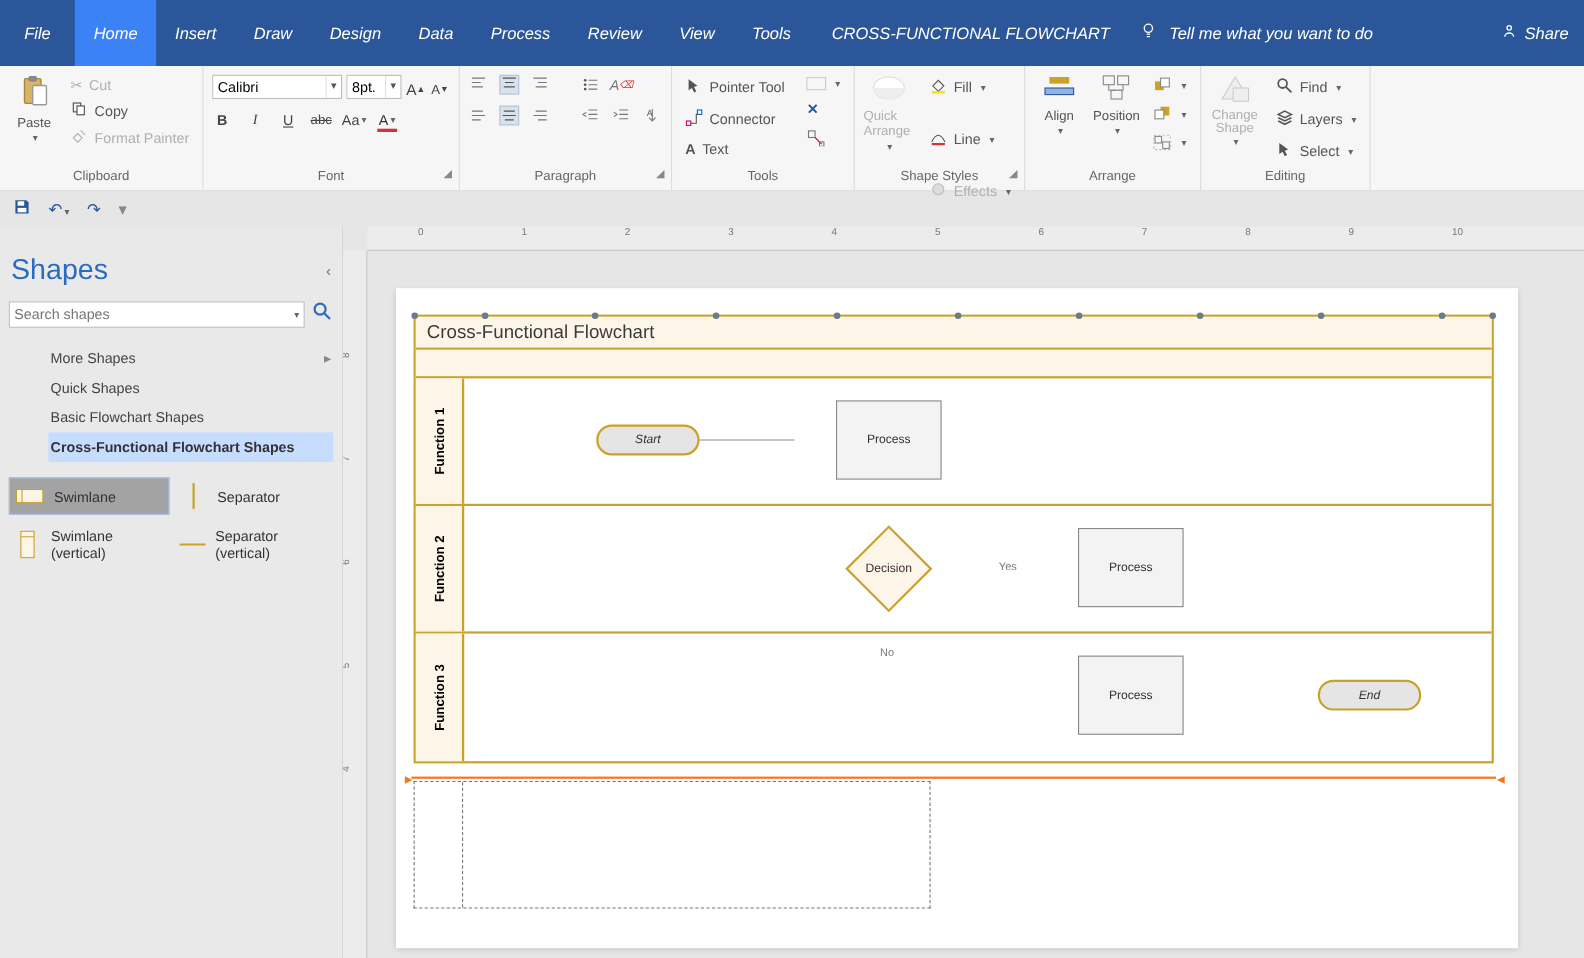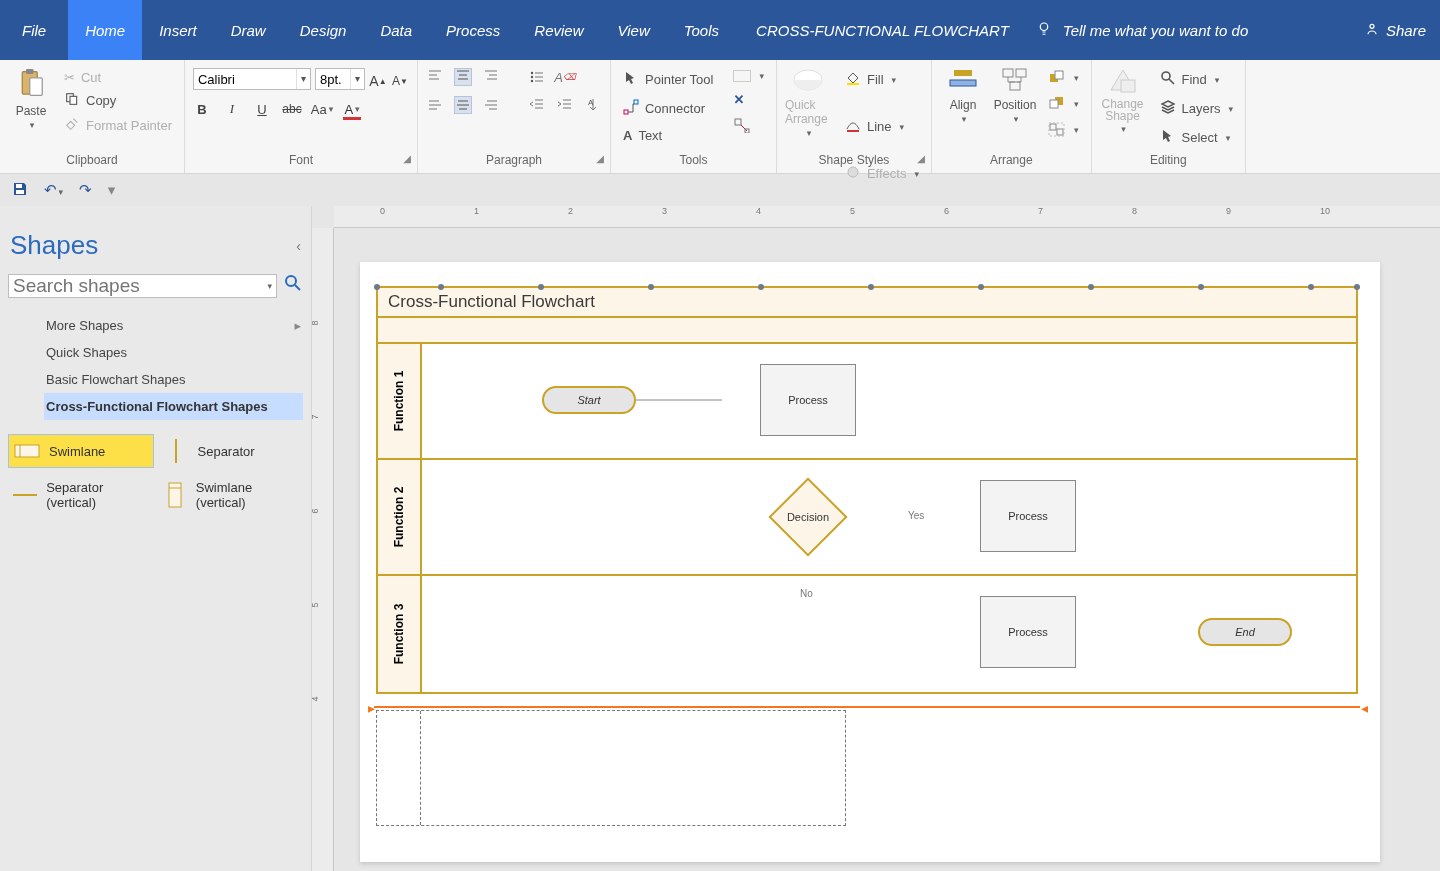--- a/index.html
+++ b/index.html
@@ -35,28 +35,28 @@
   .qat { background: #e6e6e6; height: 32px; display: flex; align-items: center; gap: 8px; padding: 0 8px; }
   .qat .qbtn { color: #2b579a; font-size: 15px; cursor: pointer; padding: 2px 4px; }
 
   
   .main { display: flex; height: calc(871px - 48px - 114px - 32px); }
   .shapes-pane { width: 312px; background: #e9e9e9; border-right: 1px solid #d5d5d5; display: flex; flex-direction: column; padding: 10px 0 0 0; }
   .shapes-pane h1 { color: #2b6bbf; font-weight: normal; font-size: 26px; padding: 14px 10px 12px; display: flex; justify-content: space-between; align-items: center; }
   .shapes-pane h1 .collapse { font-size: 14px; color: #777; }
   .search-row { padding: 0 8px 10px; display: flex; gap: 6px; align-items: center; }
   .search-row .sb { flex: 1; border: 1px solid #bdbdbd; background: #fff; height: 24px; display: flex; align-items: center; padding: 0 4px; color: #666; }
-  .search-row .sb input { border: 0; outline: 0; width: 100%; font-size: 19px; color: #4c1d95; }
+  .search-row .sb input { border: 0; outline: 0; width: 100%; font-size: 13px; color: #4c1d95; }
   .search-row .mag { color: #2b6bbf; font-size: 18px; }
   .navlist { padding: 4px 8px; margin-left: 36px; }
   .navlist .item { padding: 6px 2px; color: #444; cursor: pointer; display: flex; align-items: center; gap: 8px; }
   .navlist .item.active { background: #c7ddff; font-weight: 600; color: #333; }
   .stencil { padding: 10px 8px; display: grid; grid-template-columns: 1fr 1fr; gap: 8px 4px; }
   .stencil .shp { display: flex; align-items: center; gap: 8px; padding: 4px; font-size: 13px; color: #333; cursor: pointer; }
-  .stencil .shp.active { background: #fde047; border: 1px solid #a5c1ef; }
+  .stencil .shp.active { background: #a3a3a3; border: 1px solid #a5c1ef; }
   .stencil .ic { width: 28px; height: 24px; display: inline-flex; align-items: center; justify-content: center; }
 
   
   .canvas-wrap { flex: 1; position: relative; background: #e6e6e6; overflow: hidden; }
   .ruler-h { position: absolute; top: 0; left: 22px; right: 0; height: 22px; background: #ececec; border-bottom: 1px solid #c7c7c7; }
   .ruler-v { position: absolute; top: 22px; left: 0; width: 22px; bottom: 0; background: #ececec; border-right: 1px solid #c7c7c7; }
   .ruler-h .tick, .ruler-v .tick { position: absolute; font-size: 9px; color: #777; }
   .page { position: absolute; left: 48px; top: 56px; width: 1020px; height: 600px; background: #fff; box-shadow: 0 2px 5px rgba(0,0,0,.15); }
 
   
@@ -476,34 +476,34 @@
       <div class="shp">
         <span class="ic">
             <svg width="14" height="24">
               <line x1="7" y1="0" x2="7" y2="24" stroke="#c9a227" stroke-width="2"></line>
             </svg>
           </span>
         <span>Separator</span>
       </div>
       <div class="shp">
         <span class="ic">
-            <svg width="24" height="12">
-              <line x1="0" y1="6" x2="24" y2="6" stroke="#c9a227" stroke-width="2"></line>
-            </svg>
-          </span>
-        <span>Separator (vertical)</span>
-      </div>
-      <div class="shp">
-        <span class="ic">
             <svg width="14" height="26">
               <rect x="1" y="1" width="12" height="24" fill="#fdf6e8" stroke="#c9a227"></rect>
               <line x1="1" y1="6" x2="13" y2="6" stroke="#c9a227"></line>
             </svg>
           </span>
         <span>Swimlane (vertical)</span>
+      </div>
+      <div class="shp">
+        <span class="ic">
+            <svg width="24" height="12">
+              <line x1="0" y1="6" x2="24" y2="6" stroke="#c9a227" stroke-width="2"></line>
+            </svg>
+          </span>
+        <span>Separator (vertical)</span>
       </div>
     </div>
   </div>
 
   <div class="canvas-wrap">
     <div class="ruler-h">
       <span class="tick" style="left:46px">0</span>
       <span class="tick" style="left:140px">1</span>
       <span class="tick" style="left:234px">2</span>
       <span class="tick" style="left:328px">3</span>

